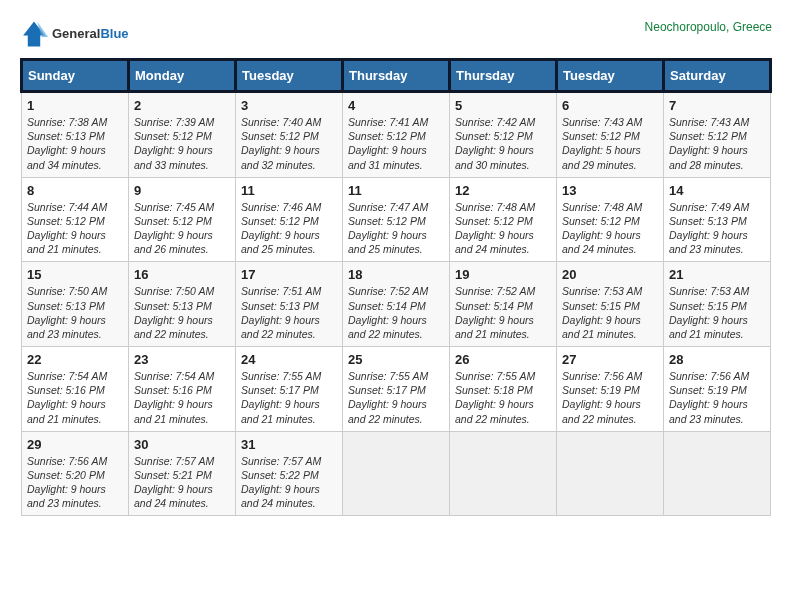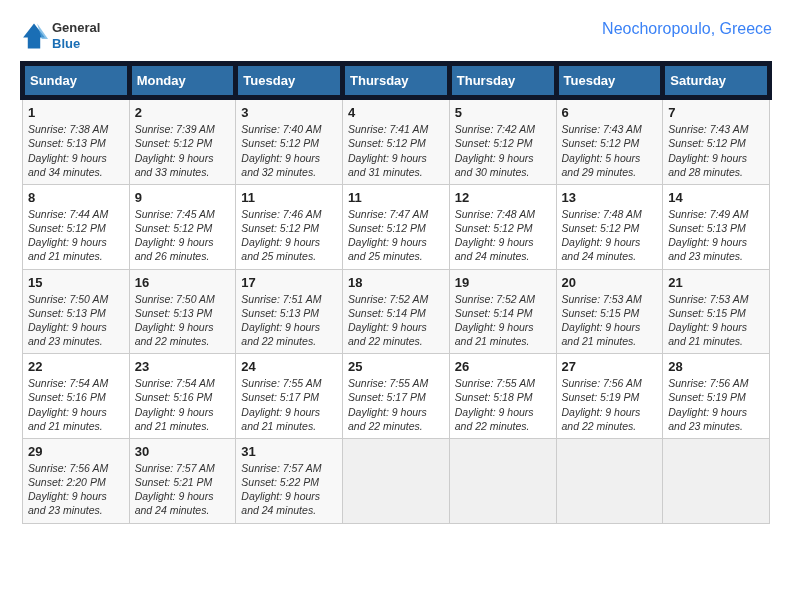--- a/index.html
+++ b/index.html
@@ -16,57 +16,57 @@
       align-items: flex-start;
       margin-bottom: 10px;
     }
     .logo {
       display: flex;
       align-items: center;
       gap: 4px;
     }
     .logo-text {
       display: flex;
-      flex-direction: column;
+      flex-direction: row;
       font-size: 13px;
       font-weight: bold;
       line-height: 1.2;
     }
     .logo-text span:first-child { color: #333; }
     .logo-text span:last-child { color: #1a6eb5; }
     .logo-icon {
       width: 28px;
       height: 28px;
     }
     .title-block {
       text-align: right;
     }
     .title-block h1 {
       font-size: 32px;
       font-weight: normal;
       color: #222;
     }
     .title-block h2 {
-      font-size: 16px;
+      font-size: 12px;
       font-weight: normal;
-      color: #3b82f6;
+      color: #15803d;
     }
     .calendar {
       width: 100%;
       border-collapse: collapse;
       font-size: 11px;
     }
     .calendar thead tr th {
       background: #2e6da4;
       color: #fff;
       padding: 7px 5px;
       text-align: left;
       font-size: 13px;
       font-weight: bold;
-      border: 5px solid #0f172a;
+      border: 3px solid #0f172a;
     }
     .calendar tbody tr td {
       vertical-align: top;
       padding: 5px 5px;
       border: 1px solid #ccc;
       width: 107px;
       min-height: 80px;
       background: #fff;
     }
     .calendar tbody tr:nth-child(odd) td {
@@ -354,21 +354,21 @@
           <span>Sunset: 5:19 PM</span><br>
           <span>Daylight: 9 hours and 23 minutes.</span>
         </div>
       </td>
       </tr>
       <tr>
         <td>
         <span class="day-num">29</span>
         <div class="day-content">
           <span>Sunrise: 7:56 AM</span><br>
-          <span>Sunset: 2:20 PM</span><br>
+          <span>Sunset: 5:20 PM</span><br>
           <span>Daylight: 9 hours and 23 minutes.</span>
         </div>
       </td>
         <td>
         <span class="day-num">30</span>
         <div class="day-content">
           <span>Sunrise: 7:57 AM</span><br>
           <span>Sunset: 5:21 PM</span><br>
           <span>Daylight: 9 hours and 24 minutes.</span>
         </div>

